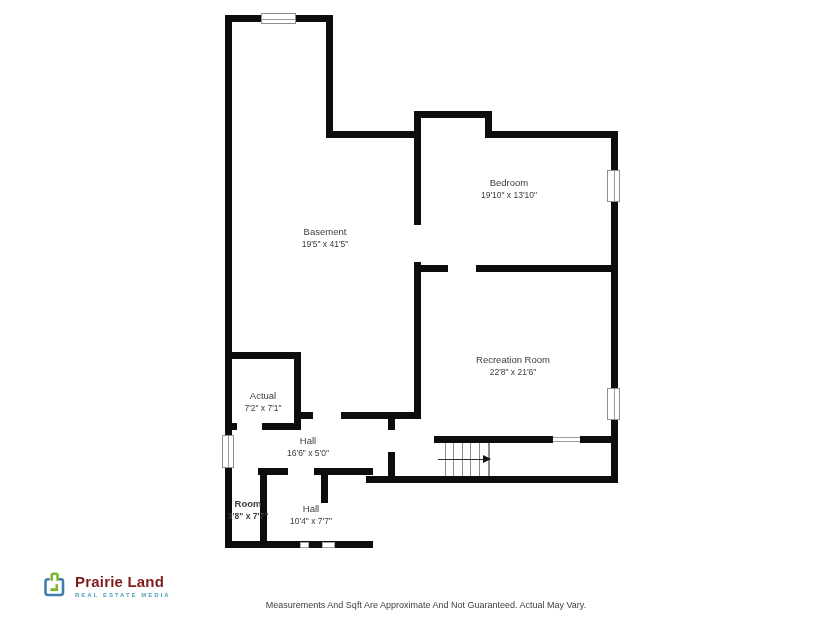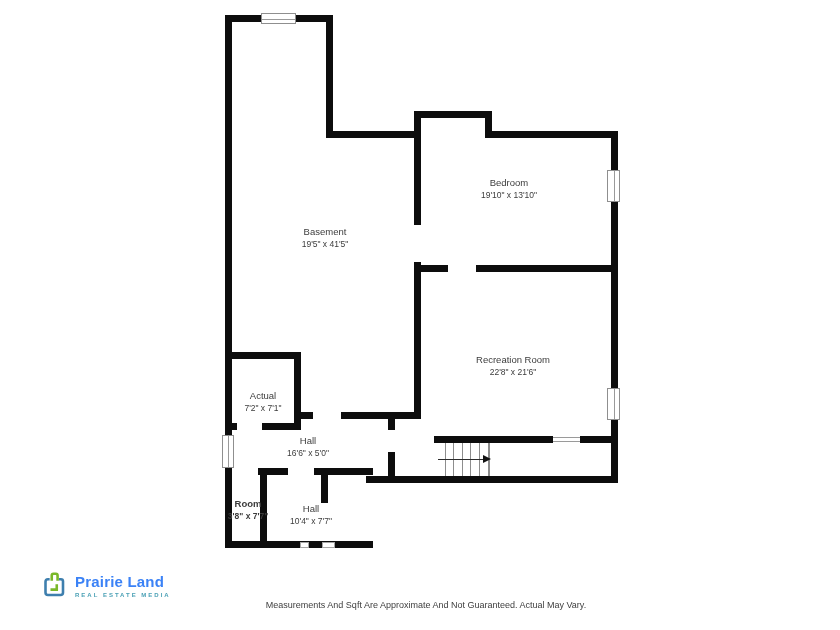--- a/index.html
+++ b/index.html
@@ -20,21 +20,21 @@
   }
   .room-label .rname{font-size:9.5px;}
   .room-label .rdims{font-size:8.5px;}
   .stairs{position:absolute;left:437px;top:443px;width:52px;height:33px;
     background:repeating-linear-gradient(90deg, transparent 0px, transparent 7.6px, #8d8d8d 7.6px, #8d8d8d 8.6px);
     border-right:1px solid #8d8d8d;}
   .stair-arrow-line{position:absolute;left:438px;top:459px;width:45px;height:1px;background:#2b2b2b;}
   .stair-arrow-head{position:absolute;left:483px;top:455px;width:0;height:0;
     border-left:8px solid #111;border-top:4.5px solid transparent;border-bottom:4.5px solid transparent;}
   .footer-logo{position:absolute;left:38px;top:569px;display:flex;align-items:center;gap:7px;}
-  .logo-text .brand{font-size:15px;font-weight:700;color:#3b82f6;letter-spacing:.2px;}
+  .logo-text .brand{font-size:15px;font-weight:700;color:#7f1d1d;letter-spacing:.2px;}
   .logo-text .tagline{font-size:6px;letter-spacing:2px;color:#4aa0b5;margin-top:2px;font-weight:700;}
   .disclaimer{position:absolute;left:426px;top:600px;transform:translateX(-50%);
     font-size:9px;color:#3e3e3e;white-space:nowrap;}
 </style>
 </head>
 <body>
 
 <div id="canvas">
 
   <div class="wall" style="left:225px;top:15px;width:108px;height:7px;"></div>

